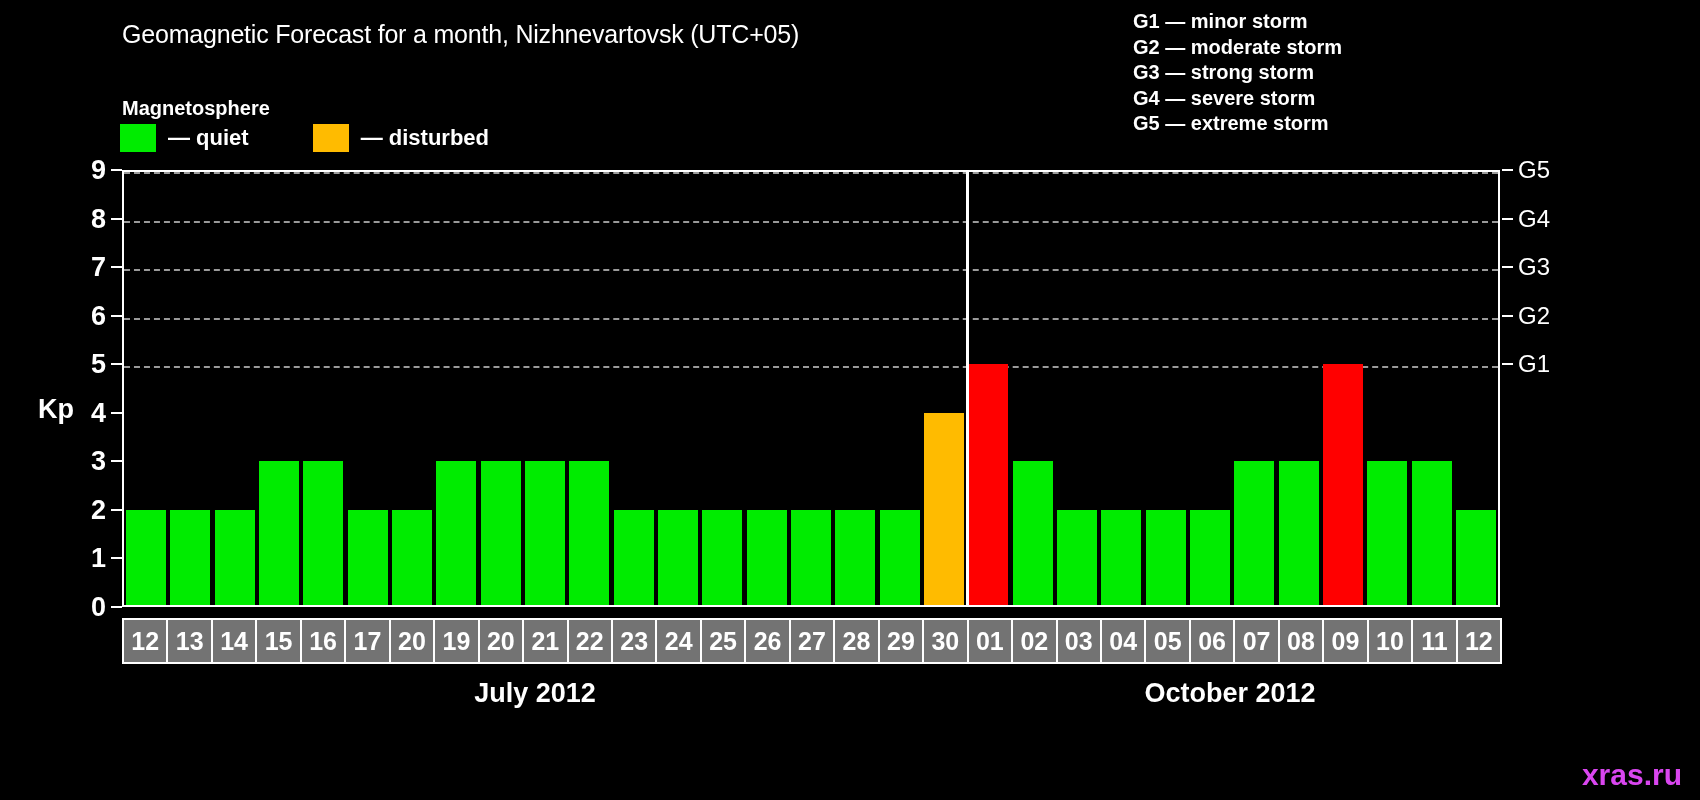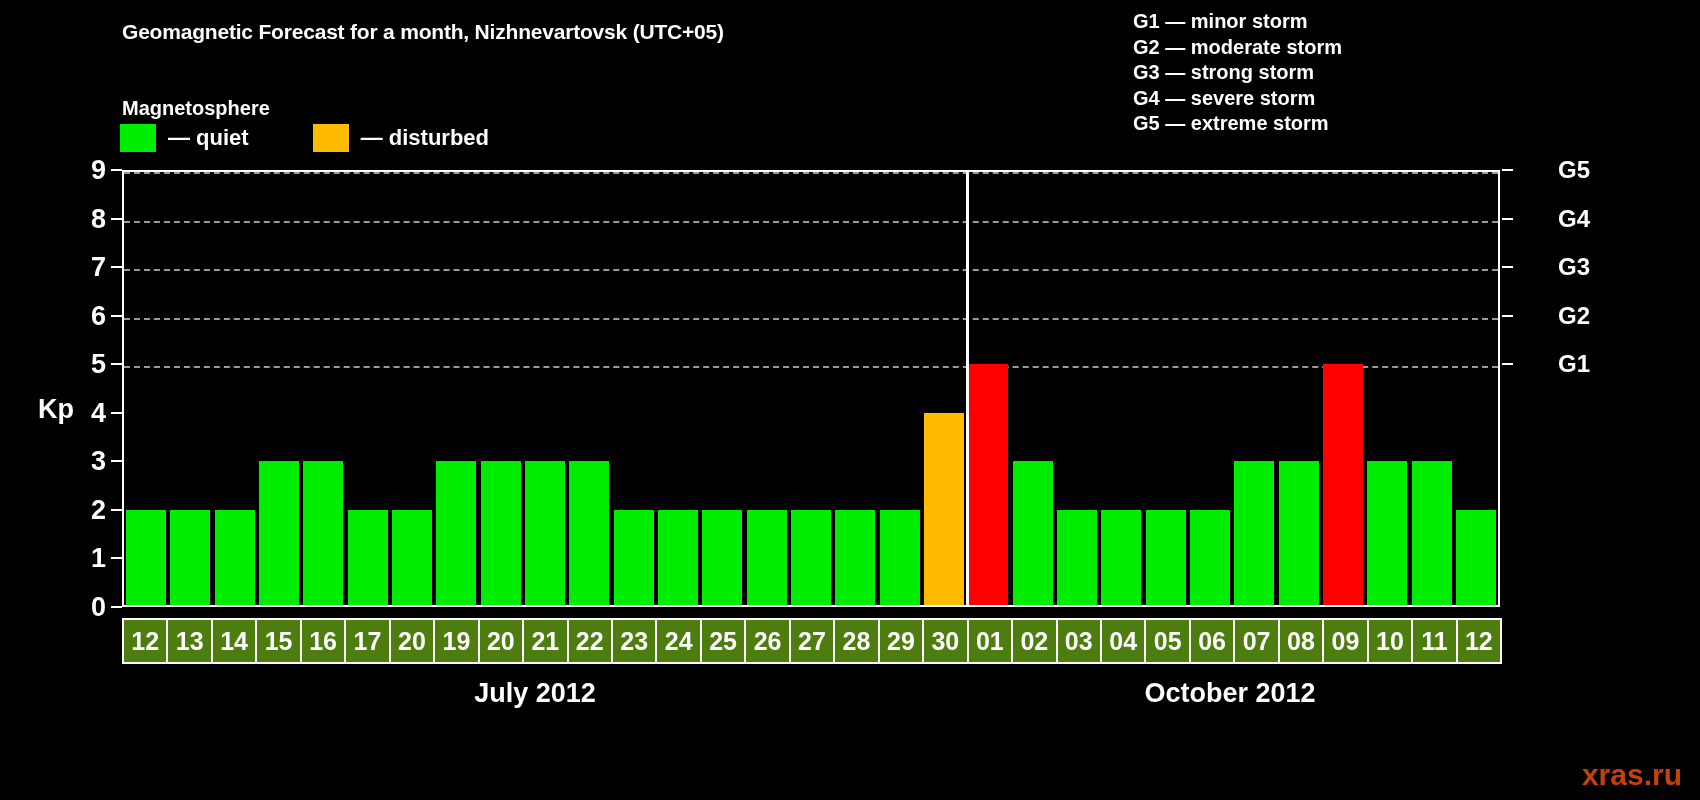--- a/index.html
+++ b/index.html
@@ -1,19 +1,19 @@
 <!DOCTYPE html>
 <html><head>
 <meta charset="utf-8">
 <style>
   html,body{margin:0;padding:0;background:#000;}
   body{width:1700px;height:800px;position:relative;overflow:hidden;
        font-family:"Liberation Sans",sans-serif;color:#fff;}
 
-  .title{position:absolute;left:122px;top:20px;font-size:21px;font-weight:bold;
+  .title{position:absolute;left:122px;top:20px;font-size:25px;font-weight:normal;
          letter-spacing:-0.2px;white-space:nowrap;}
 
   .ms-label{position:absolute;left:122px;top:97px;font-size:20px;font-weight:bold;}
 
   .legend{position:absolute;left:120px;top:124px;display:flex;align-items:center;}
   .lg-item{display:flex;align-items:center;}
   .lg-swatch{width:36px;height:28px;display:block;}
   .lg-text{font-size:22px;font-weight:bold;margin-left:12px;white-space:nowrap;}
   .lg-gap1{width:64px;} .lg-gap2{width:74px;}
 
@@ -33,37 +33,37 @@
   .barcell{flex:1 1 0;height:100%;display:flex;align-items:flex-end;justify-content:center;}
   .bar{width:40px;}
 
   #monthsep{position:absolute;top:0;bottom:0;width:3px;background:#fff;}
 
   
   .ytick{position:absolute;width:11px;height:2px;background:#fff;left:111px;}
   .ylabel{position:absolute;left:76px;width:30px;text-align:right;
           font-size:27px;font-weight:bold;transform:translateY(-50%);}
   .ytick-r{position:absolute;width:11px;height:2px;background:#fff;left:1502px;}
-  .glabel{position:absolute;left:1518px;font-size:24px;font-weight:bold;
-          transform:translateY(-50%);margin-left:40px;}
+  .glabel{position:absolute;left:1518px;font-size:24px;font-weight:normal;
+          transform:translateY(-50%);}
   .kp-axis-title{position:absolute;left:38px;top:394px;font-size:27px;font-weight:bold;}
 
   
   #daterow{position:absolute;left:122px;top:618px;width:1378px;height:46px;display:flex;}
   .datecell{flex:1 1 0;border:2px solid #fff;margin-right:-2px;box-sizing:border-box;
             display:flex;align-items:center;justify-content:center;
-            font-size:25px;font-weight:bold;background:#4d7c0f;}
+            font-size:25px;font-weight:bold;background:#737373;}
 
   .monthlabel{position:absolute;top:678px;font-size:27px;font-weight:bold;
               text-align:center;}
   #month-sep-2012{left:320px;width:430px;}
   #month-oct-2012{left:1030px;width:400px;}
 
   .watermark{position:absolute;right:18px;bottom:8px;font-size:30px;font-weight:bold;
-             color:#c2410c;}
+             color:#d946ef;}
 </style>
 </head>
 <body>
 
 <div class="title">Geomagnetic Forecast for a month, Nizhnevartovsk (UTC+05)</div>
 
 <div class="ms-label">Magnetosphere</div>
 
 <div class="legend" id="legend">
     <div class="lg-item">

